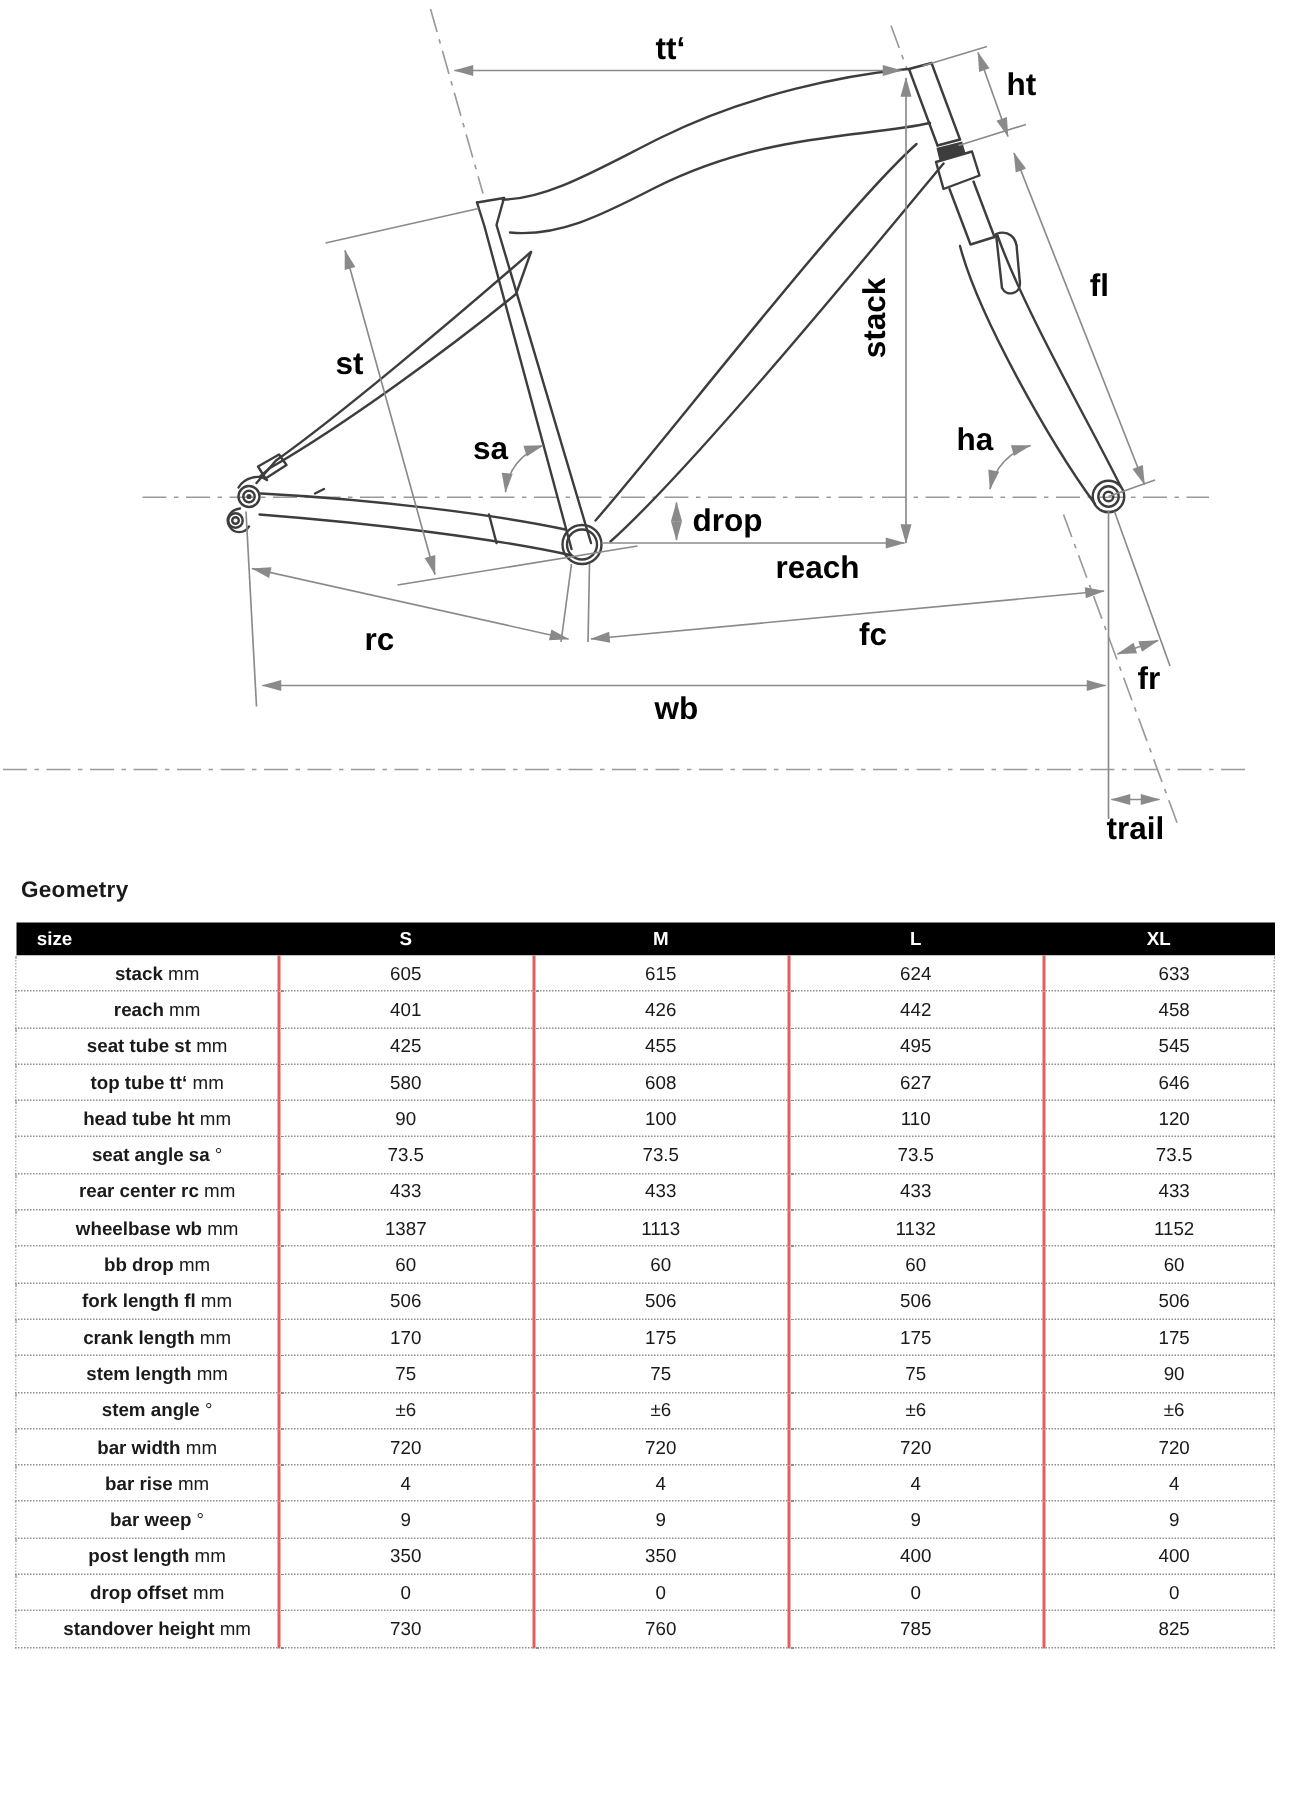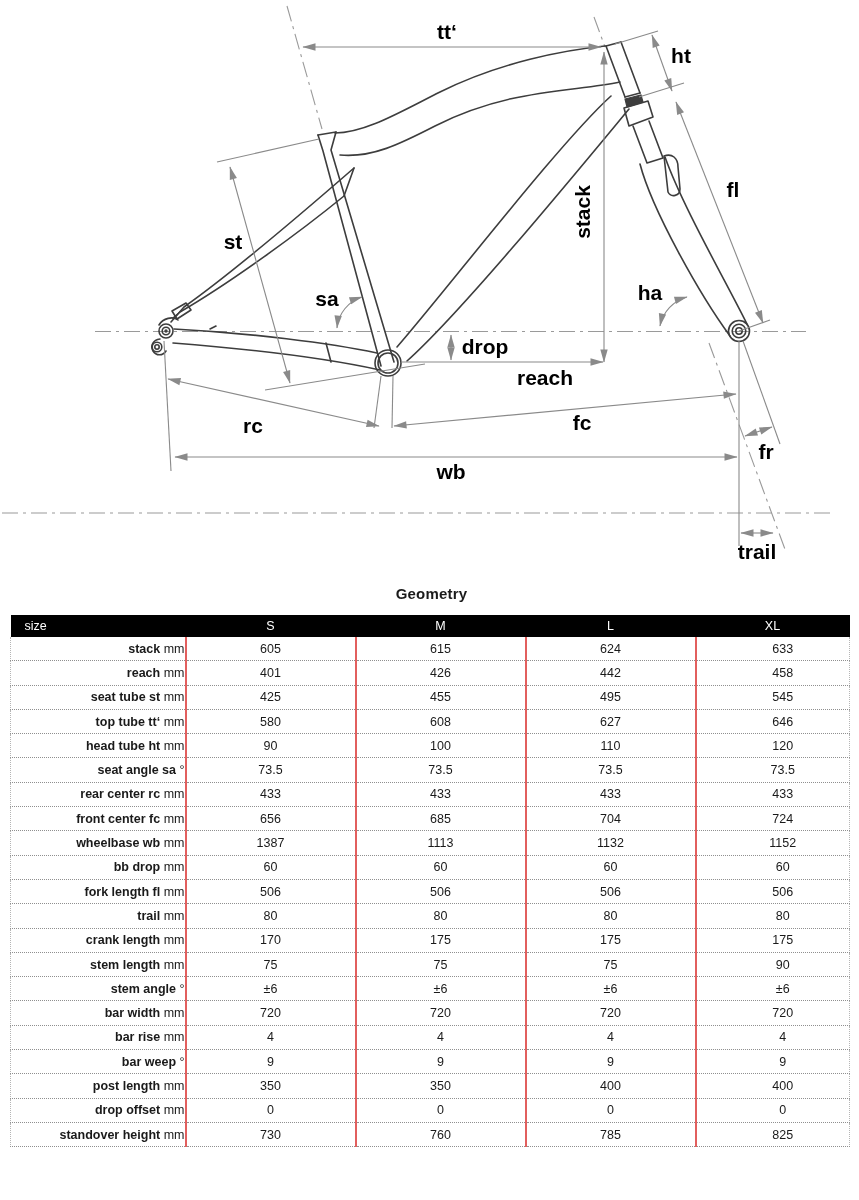--- a/index.html
+++ b/index.html
@@ -13,37 +13,37 @@
 
   
   .frm  { stroke:#3d3d3d; stroke-width:1.6; fill:none; stroke-linejoin:round; stroke-linecap:round; }
   .frmf { stroke:#3d3d3d; stroke-width:1.2; fill:#3d3d3d; }
   .dim  { stroke:#8a8a8a; stroke-width:1.1; fill:none; }
   .dd   { stroke:#9a9a9a; stroke-width:1.1; fill:none; stroke-dasharray:16 5 3 5; }
   .lbl  { font:bold 21px "Liberation Sans", sans-serif; fill:#000; }
 
   
   .geo { margin:0 10px; }
-  .geo-title { font-size:15px; font-weight:bold; margin:5px 0 13px 4px; letter-spacing:.2px;text-align:center; }
+  .geo-title { font-size:15px; font-weight:bold; margin:5px 0 13px 4px; letter-spacing:.2px; }
   table.geometry {
     border-collapse:collapse; table-layout:fixed; width:839px;
     font-size:12.5px; color:#1a1a1a;
   }
   table.geometry thead th {
-    background:#000; color:#fff; font-weight:normal; font-size:12.5px;
+    background:#000; color:#fff; font-weight:bold; font-size:12.5px;
     height:22px; padding:0; text-align:center;
   }
   table.geometry thead th.size { text-align:left; padding-left:14px; }
   table.geometry tbody td {
     height:23.3px; padding:0;
     border-bottom:1px dotted #8f8f8f;
     background:#fff;
   }
   table.geometry tbody td.label {
-    text-align:right; padding-left:14px;
+    text-align:center; padding-left:14px;
     border-left:1px dotted #b5b5b5;
   }
   table.geometry tbody td.label b { font-weight:bold; }
   table.geometry tbody td.val {
     text-align:center;
     border-left:2px solid #e25f5e;
   }
   table.geometry tbody td.val:last-child { border-right:1px dotted #b5b5b5;padding-left:20px; }
 </style>
 </head>
@@ -237,27 +237,20 @@
           <td class="val">73.5</td>
         </tr>
         <tr>
           <td class="label"><b>rear center rc</b> mm</td>
           <td class="val">433</td>
           <td class="val">433</td>
           <td class="val">433</td>
           <td class="val">433</td>
         </tr>
         <tr>
-          <td class="label"><b>front center fc</b> mm</td>
-          <td class="val">656</td>
-          <td class="val">685</td>
-          <td class="val">704</td>
-          <td class="val">724</td>
-        </tr>
-        <tr>
           <td class="label"><b>wheelbase wb</b> mm</td>
           <td class="val">1387</td>
           <td class="val">1113</td>
           <td class="val">1132</td>
           <td class="val">1152</td>
         </tr>
         <tr>
           <td class="label"><b>bb drop</b> mm</td>
           <td class="val">60</td>
           <td class="val">60</td>
@@ -265,27 +258,20 @@
           <td class="val">60</td>
         </tr>
         <tr>
           <td class="label"><b>fork length fl</b> mm</td>
           <td class="val">506</td>
           <td class="val">506</td>
           <td class="val">506</td>
           <td class="val">506</td>
         </tr>
         <tr>
-          <td class="label"><b>trail</b> mm</td>
-          <td class="val">80</td>
-          <td class="val">80</td>
-          <td class="val">80</td>
-          <td class="val">80</td>
-        </tr>
-        <tr>
           <td class="label"><b>crank length</b> mm</td>
           <td class="val">170</td>
           <td class="val">175</td>
           <td class="val">175</td>
           <td class="val">175</td>
         </tr>
         <tr>
           <td class="label"><b>stem length</b> mm</td>
           <td class="val">75</td>
           <td class="val">75</td>

